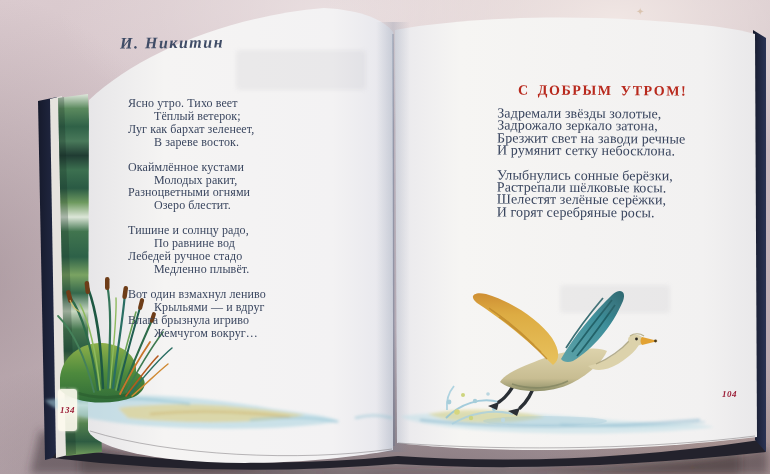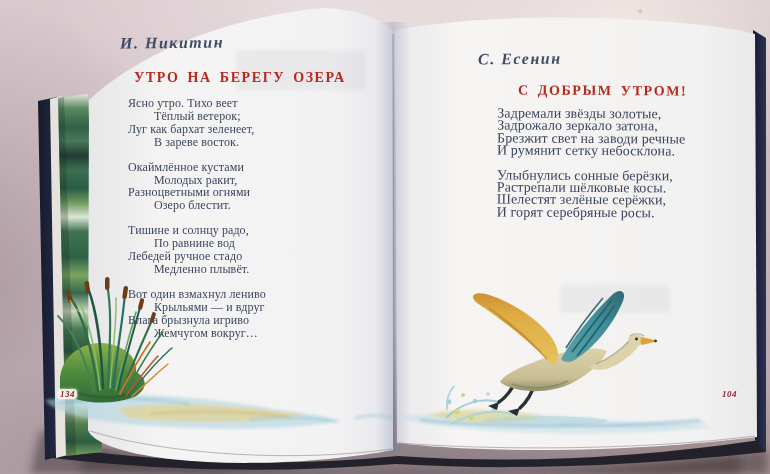--- a/index.html
+++ b/index.html
@@ -24,21 +24,21 @@
   .poem-title{position:absolute;font-weight:bold;font-size:14px;color:#b8291d;letter-spacing:1.6px;word-spacing:3px;}
   .poem-title.left{left:134px;top:70px;}
   .poem-title.right{left:518px;top:83px;transform:rotate(.4deg);}
   .poem{position:absolute;color:#3a465f;}
   .poem.left{left:128px;top:97px;font-size:12px;line-height:12.9px;letter-spacing:.1px;}
   .poem.right{left:497px;top:108px;font-size:14px;line-height:12.4px;letter-spacing:.1px;transform:rotate(.3deg);}
   .stanza + .stanza{margin-top:12px;}
   .line{white-space:nowrap;}
   .line.indent{margin-left:26px;}
   .pgnum{position:absolute;font-weight:bold;font-style:italic;font-size:9px;color:#9c1f38;letter-spacing:.5px;}
-  .pgnum.left{left:58px;top:389px;background:rgba(253,250,238,.92);border-radius:3px;padding:0 2px;box-shadow:0 0 3px rgba(253,250,238,.9);}
+  .pgnum.left{left:58px;top:389px;background:rgba(253,250,238,.92);border-radius:3px;padding:16px 2px;box-shadow:0 0 3px rgba(253,250,238,.9);}
   .pgnum.right{left:722px;top:389px;}
   .ghost{position:absolute;background:rgba(150,150,160,.10);filter:blur(2px);border-radius:4px;}
 </style>
 </head>
 <body>
 
 <div class="scene">
 
   <span class="star" style="left:352px;top:14px;">✦</span>
   <span class="star" style="left:428px;top:26px;">✦</span>
@@ -241,21 +241,20 @@
       <circle cx="636.5" cy="339" r="1.4" fill="#27241f"></circle>
     </g>
   </svg>
 
   <div class="ghost" style="left:236px;top:50px;width:130px;height:40px;"></div>
   <div class="ghost" style="left:560px;top:285px;width:110px;height:28px;"></div>
 
   <div class="textlayer">
 
     <div class="author left">И. Никитин</div>
-    <div class="poem-title left">УТРО НА БЕРЕГУ ОЗЕРА</div>
 
     <div class="poem left">
       <div class="stanza">
         <div class="line">Ясно утро. Тихо веет</div>
         <div class="line indent">Тёплый ветерок;</div>
         <div class="line">Луг как бархат зеленеет,</div>
         <div class="line indent">В зареве восток.</div>
       </div>
       <div class="stanza">
         <div class="line">Окаймлённое кустами</div>
@@ -270,21 +269,20 @@
         <div class="line indent">Медленно плывёт.</div>
       </div>
       <div class="stanza">
         <div class="line">Вот один взмахнул лениво</div>
         <div class="line indent">Крыльями — и вдруг</div>
         <div class="line">Влага брызнула игриво</div>
         <div class="line indent">Жемчугом вокруг…</div>
       </div>
     </div>
 
-    <div class="author right">С. Есенин</div>
     <div class="poem-title right">С ДОБРЫМ УТРОМ!</div>
 
     <div class="poem right">
       <div class="stanza">
         <div class="line">Задремали звёзды золотые,</div>
         <div class="line">Задрожало зеркало затона,</div>
         <div class="line">Брезжит свет на заводи речные</div>
         <div class="line">И румянит сетку небосклона.</div>
       </div>
       <div class="stanza">

